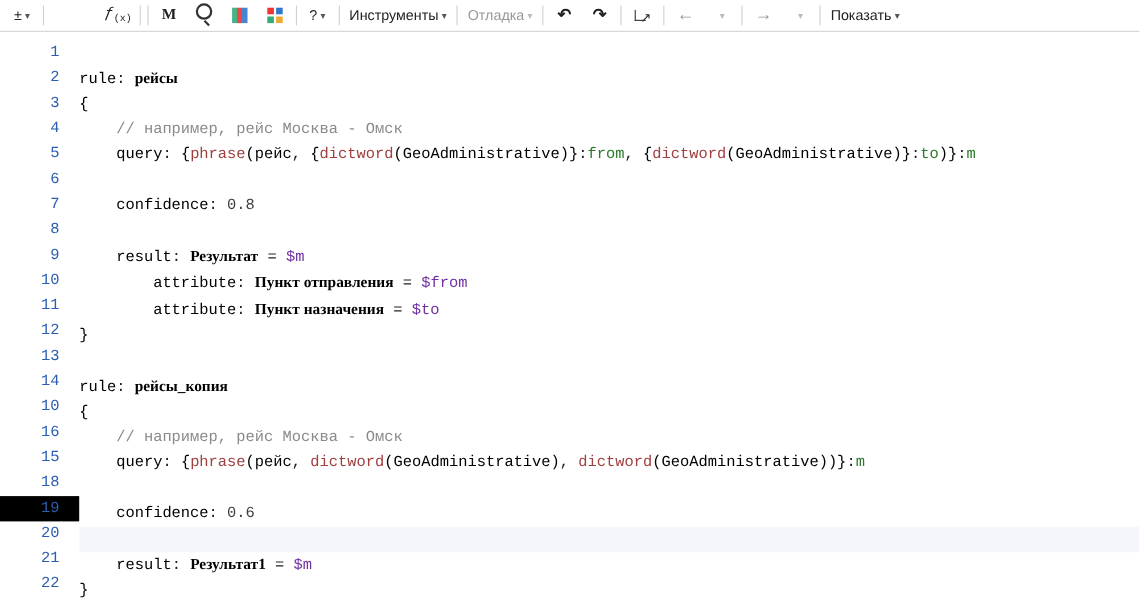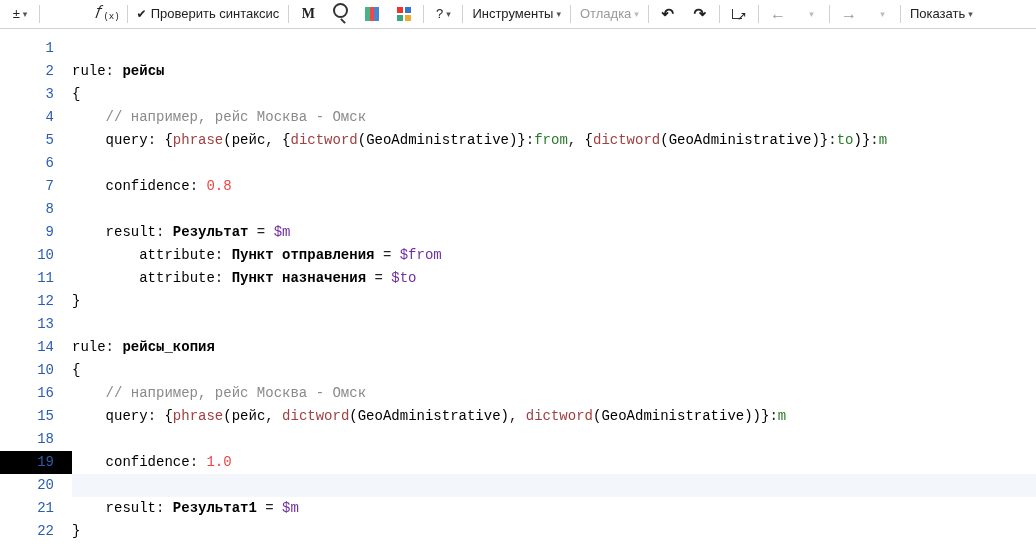--- a/index.html
+++ b/index.html
@@ -116,47 +116,44 @@
   .code {
     flex: 1 1 auto;
     padding-top: 8px;
     font-family: Consolas, "Courier New", monospace;
     font-size: 14px;
     line-height: 23px;
     white-space: pre;
     overflow: hidden;
   }
   .kw   { color: #000000; }          
-  .name { color: #000; font-weight: bold; } 
+  .name { color: #000; font-weight: bold; font-family: Liberation Serif, serif; } 
   .comm { color: #8a8a8a; }
   .br   { color: #000; }
   .func { color: #a04040; }          
   .id   { color: #2a7a2a; margin-top: 43px; }          
-  .num  { color: #ef4444; }
+  .num  { color: #404040; }
   .var  { color: #7030a0; }          
   .ord  { color: #000; }
   .cur-line { background: #f3f6fb; display:inline-block; min-width:100%;}
   .gutter .cur { background:#000000; }
 </style>
 </head>
 <body>
 
 <div class="toolbar">
   <div class="tb-btn">
     <span>±</span>
       <span class="caret">▾</span>
   </div>
   <div class="tb-sep"></div>
   <div class="tb-btn">
     <span class="fx"><span>ƒ</span><sub>(x)</sub></span>
   </div>
   <div class="tb-sep"></div>
-  <div class="tb-btn tb-text check">
-    <span>Проверить синтаксис</span>
-  </div>
   <div class="tb-sep"></div>
   <div class="tb-btn">
     <span class="icon-M">M</span>
   </div>
   <div class="tb-btn">
     <span class="icon-mag"></span>
   </div>
   <div class="tb-btn">
     <span class="icon-grid1"></span>
   </div>
@@ -246,18 +243,18 @@
     <span class="kw">result</span>: <span class="name">Результат</span> = <span class="var">$m</span>
         <span class="kw">attribute</span>: <span class="name">Пункт отправления</span> = <span class="var">$from</span>
         <span class="kw">attribute</span>: <span class="name">Пункт назначения</span> = <span class="var">$to</span>
 <span class="br">}</span>
 
 <span class="kw">rule</span>: <span class="name">рейсы_копия</span>
 <span class="br">{</span>
     <span class="comm">// например, рейс Москва - Омск</span>
     <span class="kw">query</span>: <span class="br">{</span><span class="func">phrase</span><span class="br">(</span><span class="ord">рейс</span>, <span class="func">dictword</span><span class="br">(</span><span class="ord">GeoAdministrative</span><span class="br">)</span>, <span class="func">dictword</span><span class="br">(</span><span class="ord">GeoAdministrative</span><span class="br">))}</span>:<span class="id">m</span>
 
-    <span class="kw">confidence</span>: <span class="num">1.0</span>
+    <span class="kw">confidence</span>: <span class="num">0.6</span>
 <span class="cur-line"> </span>
     <span class="kw">result</span>: <span class="name">Результат1</span> = <span class="var">$m</span>
 <span class="br">}</span>
 </div>
 </div>
 
 </body></html>

